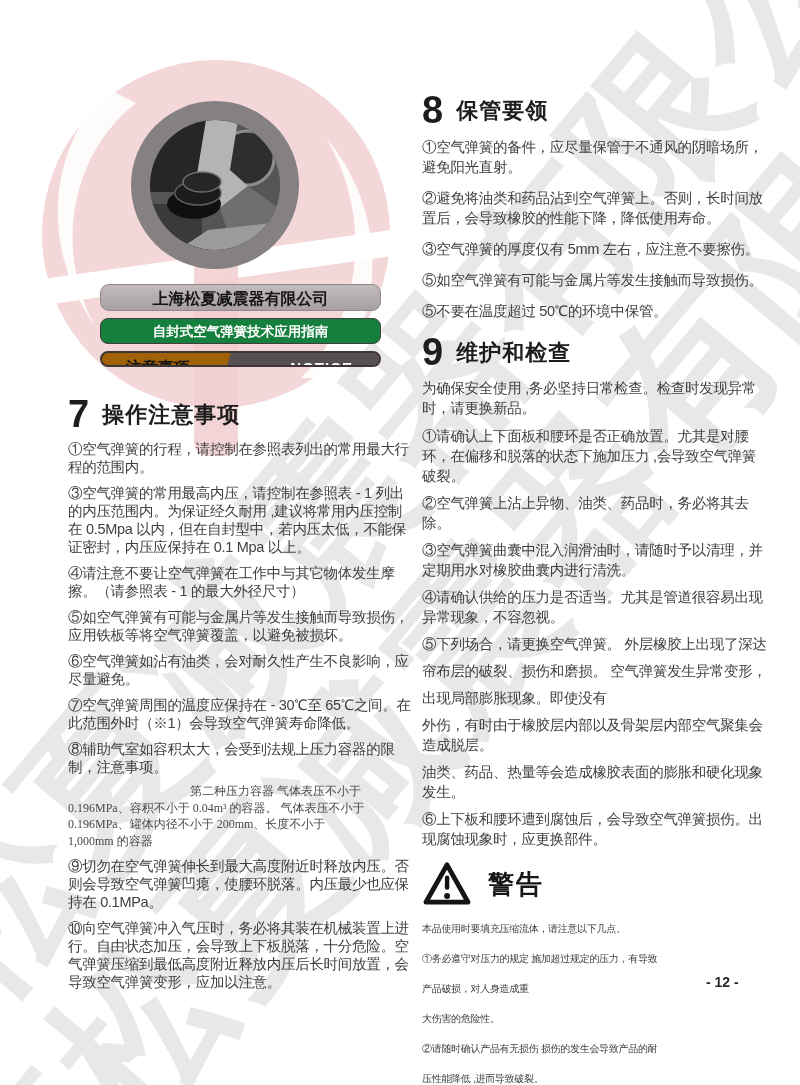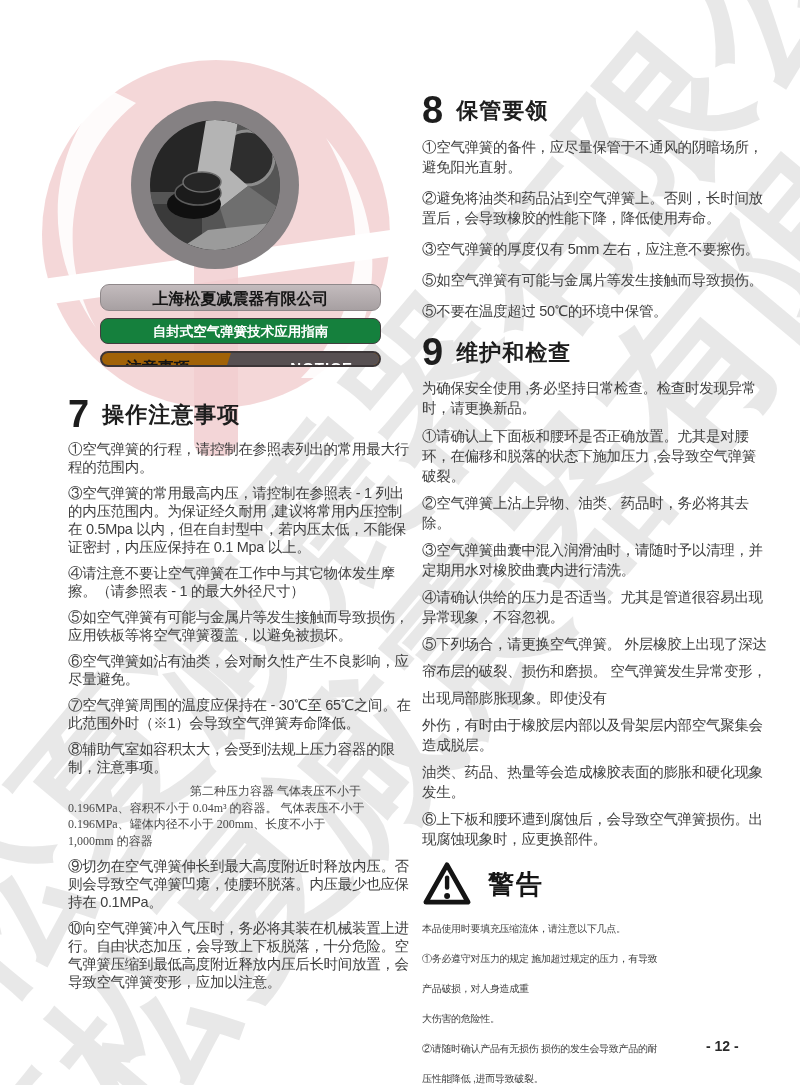--- a/index.html
+++ b/index.html
@@ -64,21 +64,21 @@
   .body9 p{margin:0 0 7px;font-size:14.5px;line-height:20px;letter-spacing:-0.3px;}
   .body9{margin-top:8px;}
   .intro9{margin:8px 0 8px;font-size:14.5px;line-height:20px;letter-spacing:-0.3px;}
   .head9{margin-top:13px;}
   
   .warn-head{display:flex;align-items:center;gap:16px;margin-top:12px;}
   .warn-head .ttl{font-size:26px;font-weight:bold;color:#161616;letter-spacing:2px;}
   .warn-body p{margin:0 0 10px;font-size:10px;line-height:20px;letter-spacing:-0.3px;}
   .warn-body{margin-top:12px;}
   
-  .page-num{position:absolute;top:1038px;left:706px;font-size:14px;font-weight:bold;color:#2a2a2a;}
+  .page-num{position:absolute;top:974px;left:706px;font-size:14px;font-weight:bold;color:#2a2a2a;}
 </style>
 </head>
 <body>
 
 <div class="page">
 
   <svg class="wm-pink" viewBox="0 0 470 440">
     <circle cx="230" cy="186" r="174" fill="#f1ced0" opacity="0.82"></circle>
     <rect x="-20" y="206" width="510" height="26" fill="#ffffff" transform="rotate(-8 235 219)"></rect>
     <path d="M120 40 C 60 110, 55 200, 110 280 C 70 210, 80 110, 150 55 Z" fill="#ffffff" opacity="0.9"></path>

